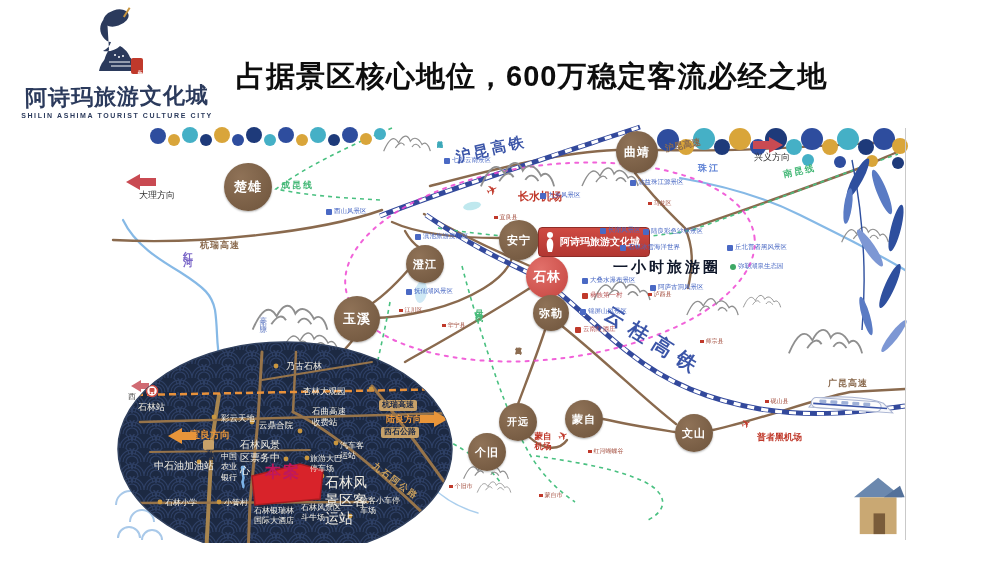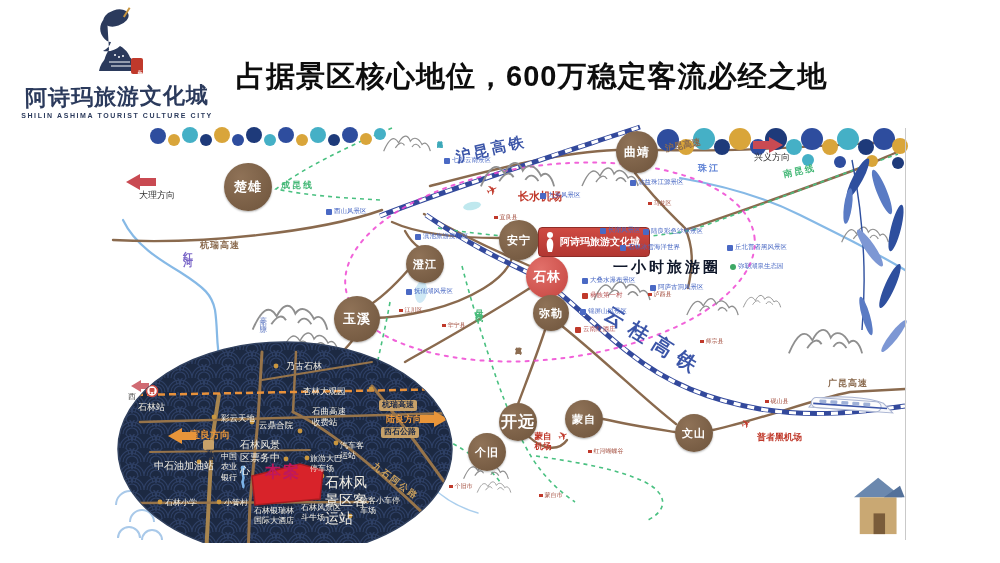--- a/index.html
+++ b/index.html
@@ -287,21 +287,21 @@
 <div id="title">占据景区核心地位，600万稳定客流必经之地</div>
 <div id="map-border-right"></div>
 
 <div class="city" style="left:224px;top:163px;width:48px;height:48px;font-size:13px">楚雄</div>
 <div class="city" style="left:499px;top:220px;width:40px;height:40px;font-size:11px">安宁</div>
 <div class="city" style="left:406px;top:245px;width:38px;height:38px;font-size:11px">澄江</div>
 <div class="city" style="left:334px;top:296px;width:46px;height:46px;font-size:13px">玉溪</div>
 <div class="city" style="left:616px;top:131px;width:42px;height:42px;font-size:12px">曲靖</div>
 <div class="city red" style="left:526px;top:256px;width:42px;height:42px;font-size:13px">石林</div>
 <div class="city" style="left:533px;top:295px;width:36px;height:36px;font-size:11px">弥勒</div>
-<div class="city" style="left:499px;top:403px;width:38px;height:38px;font-size:16px">开远</div>
+<div class="city" style="left:499px;top:403px;width:38px;height:38px;font-size:10px">开远</div>
 <div class="city" style="left:565px;top:400px;width:38px;height:38px;font-size:11px">蒙自</div>
 <div class="city" style="left:675px;top:414px;width:38px;height:38px;font-size:11px">文山</div>
 <div class="city" style="left:468px;top:433px;width:38px;height:38px;font-size:11px">个旧</div>
 
 <div class="lbl railname" style="left:455px;top:140px;font-size:15px;letter-spacing:3px;transform:rotate(-13deg)">沪昆高铁</div>
 <div class="lbl railname" style="left:598px;top:330px;font-size:20px;letter-spacing:8px;transform:rotate(32deg)">云桂高铁</div>
 <div class="lbl greenname" style="left:281px;top:180px;font-size:9px;letter-spacing:2px">成昆线</div>
 <div class="lbl greenname" style="left:783px;top:166px;font-size:9px;letter-spacing:2px;transform:rotate(-12deg)">南昆线</div>
 <div class="lbl greenname v" style="left:474px;top:303px;font-size:8px;letter-spacing:2px">昆河线</div>
 <div class="lbl brownname" style="left:200px;top:240px;font-size:9px;letter-spacing:1px">杭瑞高速</div>

